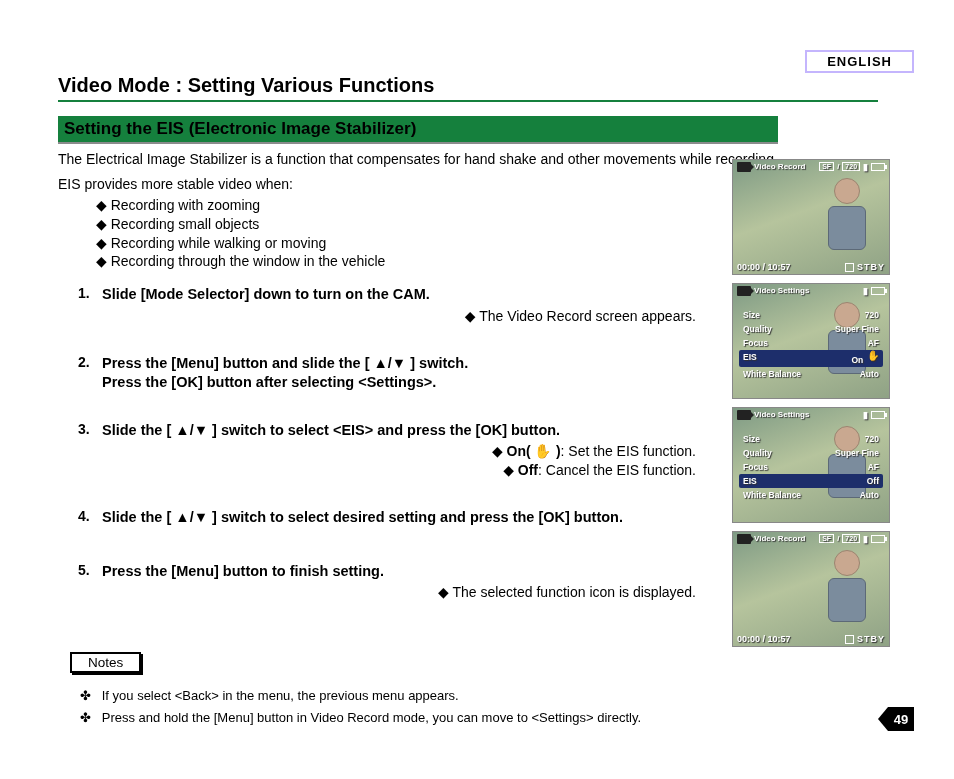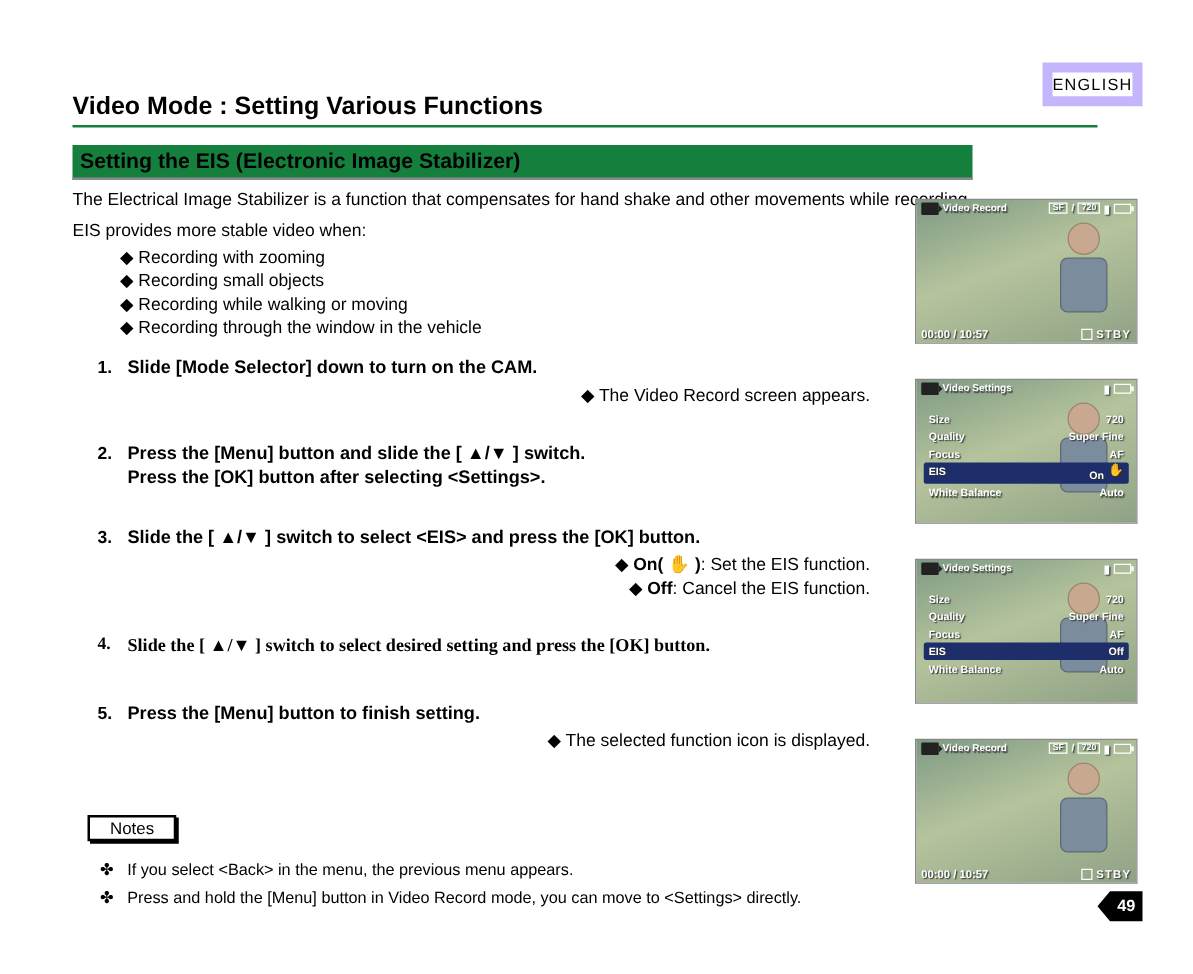--- a/index.html
+++ b/index.html
@@ -1,18 +1,18 @@
 <!DOCTYPE html>
 <html><head>
 <meta charset="utf-8">
 <style>
   * { box-sizing: border-box; margin: 0; padding: 0; }
   body { font-family: Arial, Helvetica, sans-serif; width: 954px; height: 779px; background: #fff; position: relative; font-size: 14px; color: #000; }
   .page { padding: 38px 40px 20px 58px; position: relative; }
-  .lang-badge { position: absolute; top: 50px; right: 40px; border: 8px solid #c4b5fd; padding: 2px 0; font-weight: normal; font-size: 13px; letter-spacing: 1px; }
+  .lang-badge { position: absolute; top: 50px; right: 40px; border: 2px solid #c4b5fd; padding: 2px 20px; font-weight: bold; font-size: 13px; letter-spacing: 1px; }
   .main-title { font-size: 20px; font-weight: bold; margin-top: 36px; border-bottom: 2px solid #15803d; padding-bottom: 3px; width: 820px; }
   .section-bar { background: #15803d; font-size: 17px; font-weight: bold; padding: 3px 6px; margin-top: 14px; border-bottom: 2px solid #8a8b8c; width: 720px; }
   .intro { margin-top: 6px; line-height: 1.35; font-size: 14px; }
   .content-row { display: flex; gap: 18px; width: 100%; }
   .left-col { flex: 1; }
   .right-col { width: 200px; margin-top: -10px; }
   .diam-list { margin-left: 38px; margin-top: 2px; }
   .diam-list div::before { content: "◆ "; }
   .diam-list div { line-height: 1.35; font-size: 14px; }
   ol.steps { margin-left: 20px; margin-top: 14px; list-style: none; counter-reset: step; }
@@ -23,21 +23,21 @@
   .sub div::before { content: "◆ "; }
   .sub div { line-height: 1.35; font-size: 14px; }
   .sub .kv b { font-weight: bold; }
   .notes-label { border: 2px solid #000; box-shadow: 2px 2px 0 #000; display: inline-block; padding: 1px 16px; font-size: 13.5px; margin-top: 22px; margin-left: 12px; }
   .notes-list { margin-left: 22px; margin-top: 12px; }
   .notes-list div::before { content: "✤   "; white-space: pre; }
   .notes-list div { line-height: 1.7; font-size: 13px; }
   .pgnum { position: absolute; bottom: 18px; right: 40px; width: 26px; height: 24px; background: #000; color: #fff; font-weight: bold; font-size: 13px; display: flex; align-items: center; justify-content: center; }
   .pgnum::before { content: ""; position: absolute; left: -10px; top: 0; border-top: 12px solid transparent; border-bottom: 12px solid transparent; border-right: 10px solid #000; }
   
-  .shot { position: relative; width: 178px; height: 116px; margin-bottom: 28px; border: 1px solid #888; background: linear-gradient(160deg,#7e9a84 0%, #b6c49d 45%, #8fa285 100%); overflow: hidden; margin-left: 18px; }
+  .shot { position: relative; width: 158px; height: 116px; margin-bottom: 8px; border: 1px solid #888; background: linear-gradient(160deg,#7e9a84 0%, #b6c49d 45%, #8fa285 100%); overflow: hidden; margin-left: 18px; }
   .menu-box { position: absolute; left: 6px; top: 20px; width: 70px; }
   .menu-box .row { background: #4a4a4a; color: #fff; font-size: 8px; font-weight: bold; padding: 2px 4px; margin-bottom: 1px; border-radius: 1px; }
   .menu-box .row.sel { background: #1d2e6b; }
   .settings-rows { position: absolute; left: 6px; top: 24px; right: 6px; }
   .settings-rows .srow { display: flex; justify-content: space-between; font-size: 8.5px; color: #fff; font-weight: bold; padding: 2px 4px; text-shadow: 1px 1px 1px #333; }
   .settings-rows .srow.sel { background: #1d2e6b; border-radius: 2px; }
   .settings-rows .srow.sel .val { background: #1d2e6b; }
   .topbar { position: absolute; top: 2px; left: 4px; right: 4px; display: flex; align-items: center; gap: 3px; font-size: 8px; color: #fff; font-weight: bold; text-shadow: 1px 1px 1px #333; }
   .topbar .cam-ic { width: 14px; height: 10px; background: #222; border-radius: 1px; position: relative; }
   .topbar .cam-ic::after { content:""; position:absolute; right:-3px; top:2px; border-left:3px solid #222; border-top:3px solid transparent; border-bottom:3px solid transparent; }
@@ -89,21 +89,21 @@
           <div class="step-head" style="white-space:pre-line">Press the [Menu] button and slide the [ ▲/▼ ] switch.
 Press the [OK] button after selecting &lt;Settings&gt;.</div>
         </li>
         <li>
           <div class="step-head">Slide the [ ▲/▼ ] switch to select &lt;EIS&gt; and press the [OK] button.</div>
           <div class="sub">
             <div class="kv"><b>On( ✋ )</b><span>: Set the EIS function.</span></div>
             <div class="kv"><b>Off</b><span>: Cancel the EIS function.</span></div>
           </div>
         </li>
-        <li style="margin-bottom:34px;font-family:Liberation Serif, serif;">
+        <li style="margin-bottom:34px;">
           <div class="step-head">Slide the [ ▲/▼ ] switch to select desired setting and press the [OK] button.</div>
         </li>
         <li>
           <div class="step-head">Press the [Menu] button to finish setting.</div>
           <div class="sub">
             <div>The selected function icon is displayed.</div>
           </div>
         </li>
       </ol>
 

